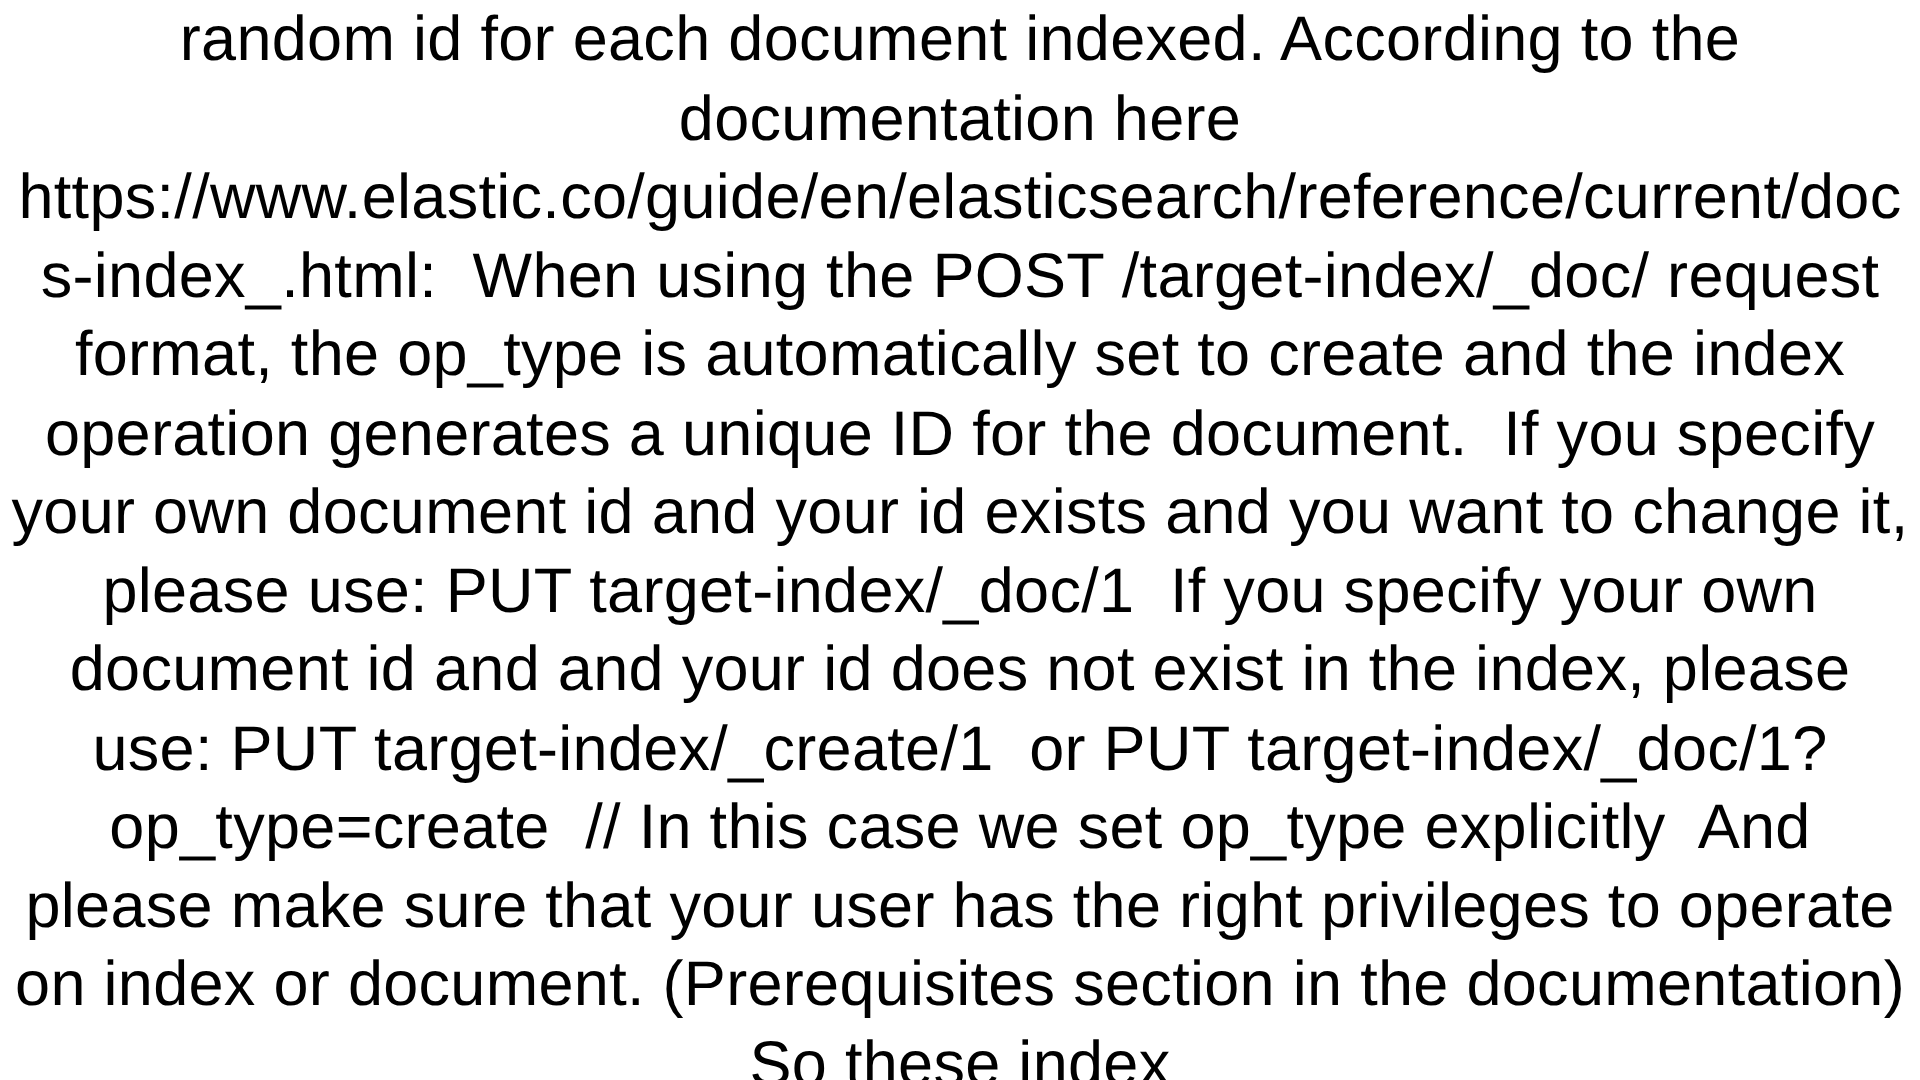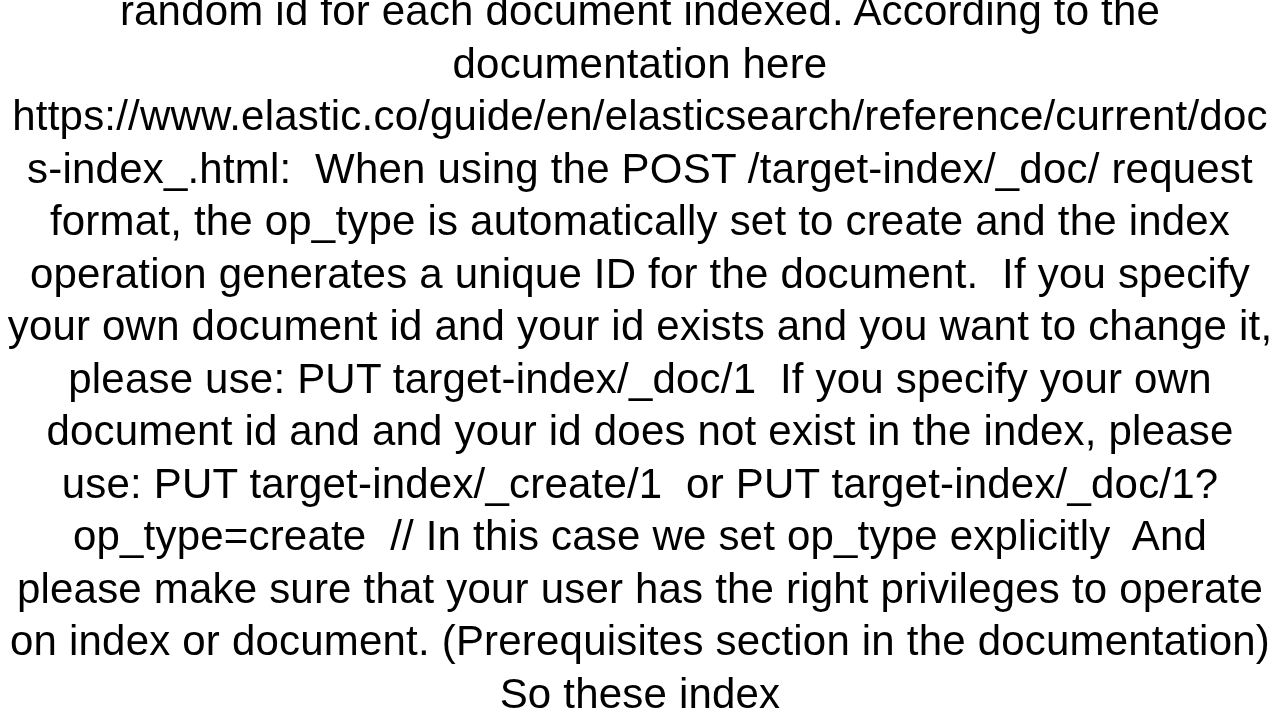--- a/index.html
+++ b/index.html
@@ -7,21 +7,21 @@
     padding: 0;
     width: 1280px;
     height: 720px;
     overflow: hidden;
     background: #ffffff;
   }
   .page {
     width: 1280px;
     height: 720px;
     display: flex;
-    align-items: flex-end;
+    align-items: flex-start;
     justify-content: center;
   }
   .body-text {
     font-family: Arial, Helvetica, sans-serif;
     font-size: 42px;
     line-height: 1.25;
     color: #000000;
     text-align: center;
     width: 1270px;
     white-space: pre-wrap;

